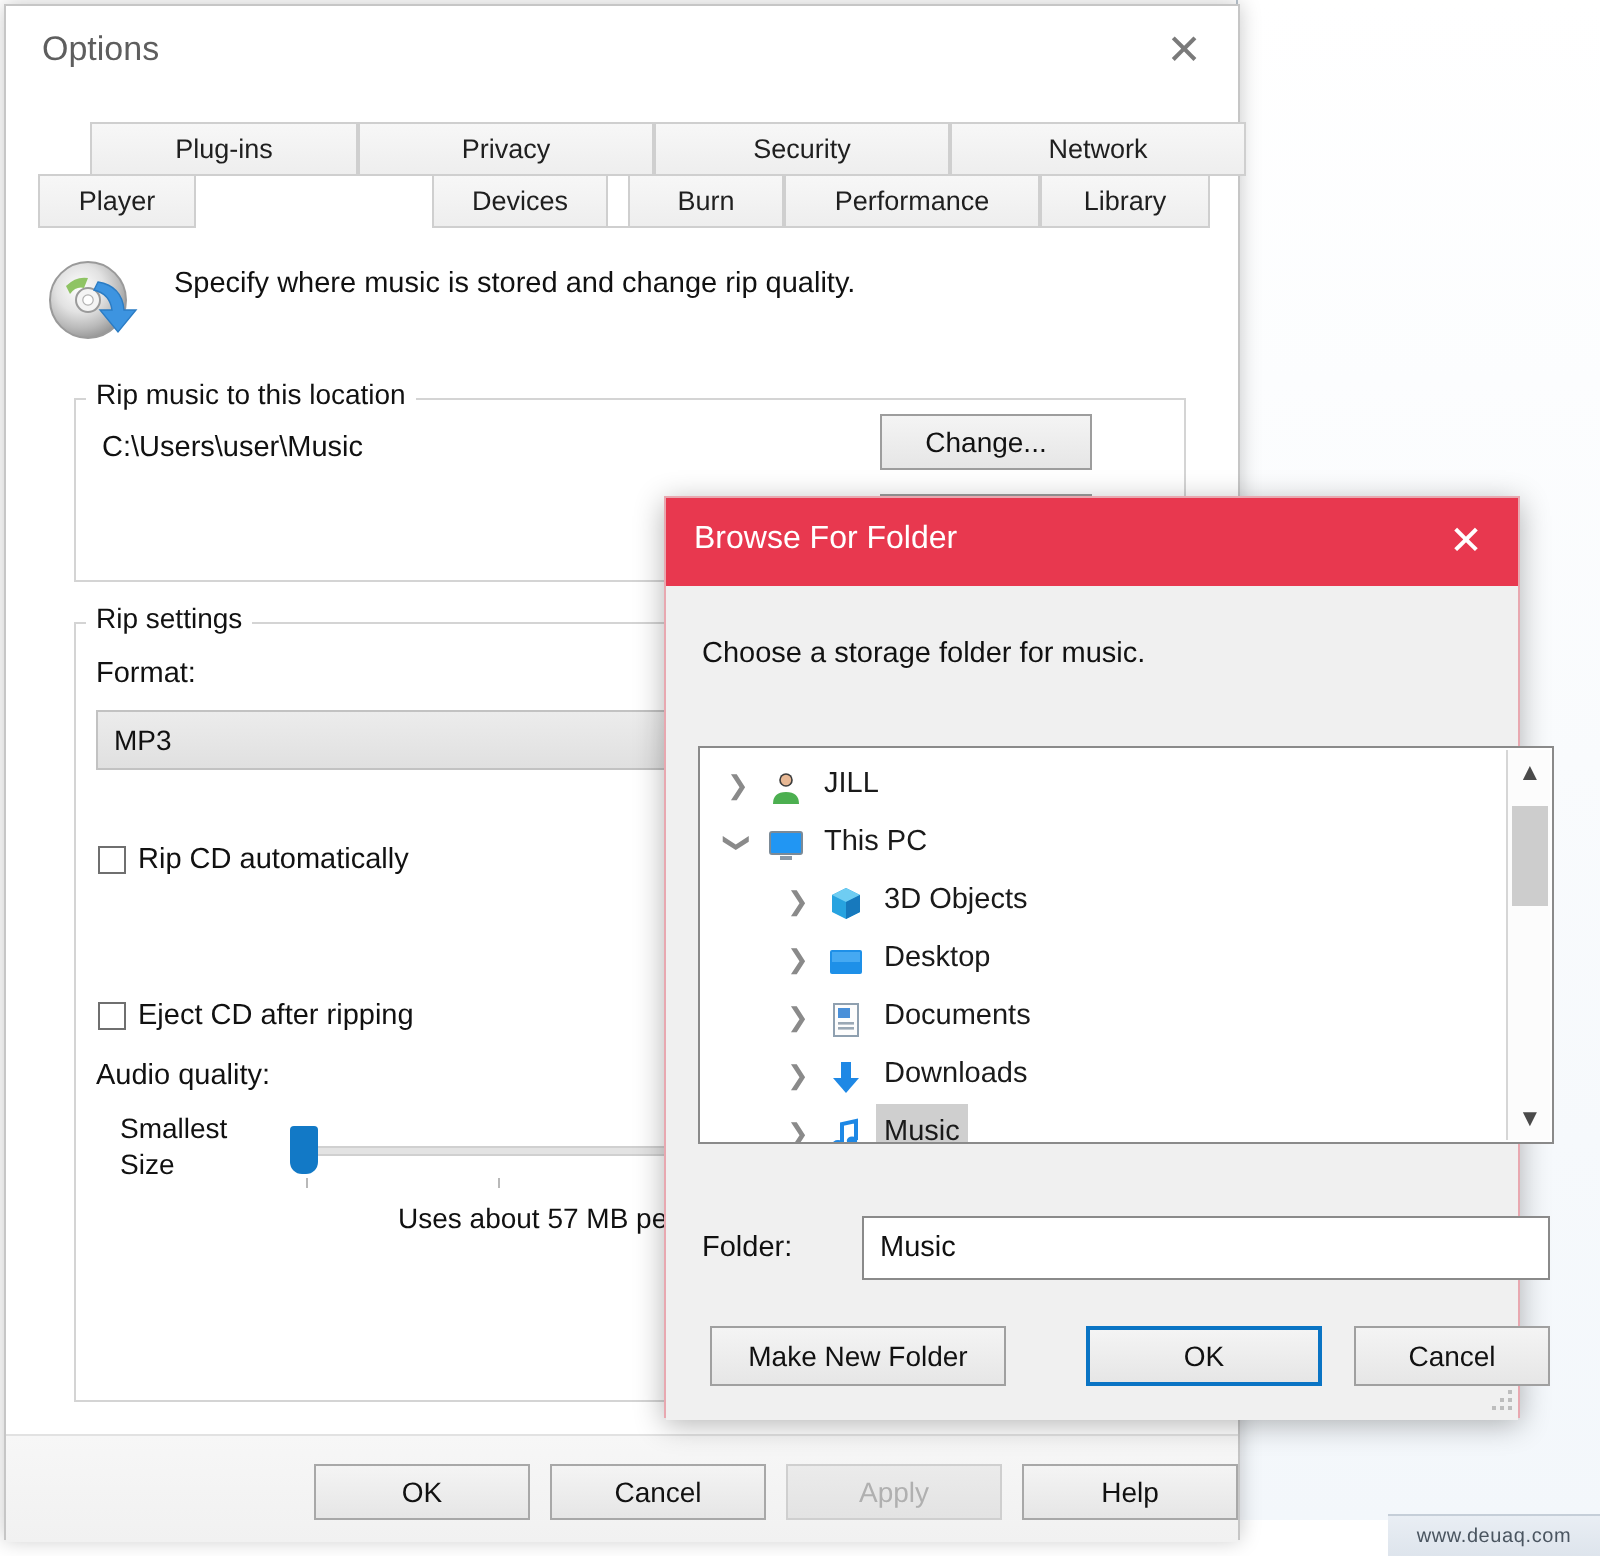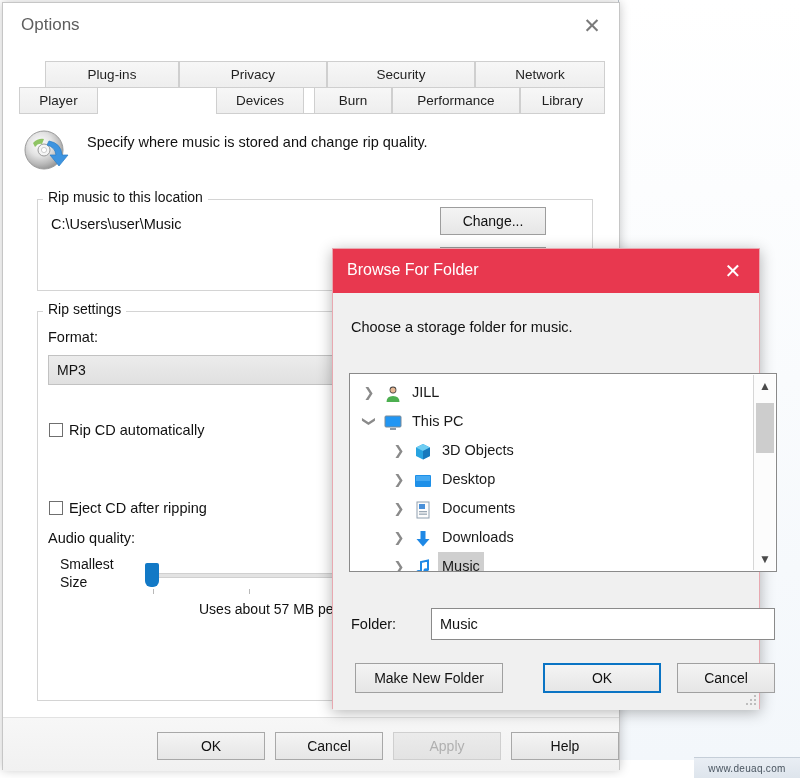--- a/index.html
+++ b/index.html
@@ -311,21 +311,21 @@
   <div id="options-titlebar">
     <div id="options-title">Options</div>
     <div id="options-close">✕</div>
   </div>
 
   <div id="tabstrip">
     <div class="tabrow top">
       <div class="tab" style="left:26px;width:134px;">Plug-ins</div>
       <div class="tab" style="left:160px;width:148px;">Privacy</div>
       <div class="tab" style="left:308px;width:148px;">Security</div>
-      <div class="tab" style="left:456px;width:130px;">Network</div>
+      <div class="tab" style="left:456px;width:148px;">Network</div>
     </div>
     <div class="tabrow bottom">
       <div class="tab" style="left:0px;width:79px;">Player</div>
       <div class="tab" style="left:197px;width:88px;">Devices</div>
       <div class="tab" style="left:295px;width:78px;">Burn</div>
       <div class="tab" style="left:373px;width:128px;">Performance</div>
       <div class="tab" style="left:501px;width:85px;">Library</div>
     </div>
   </div>
   <div id="tabs-underline"></div>

